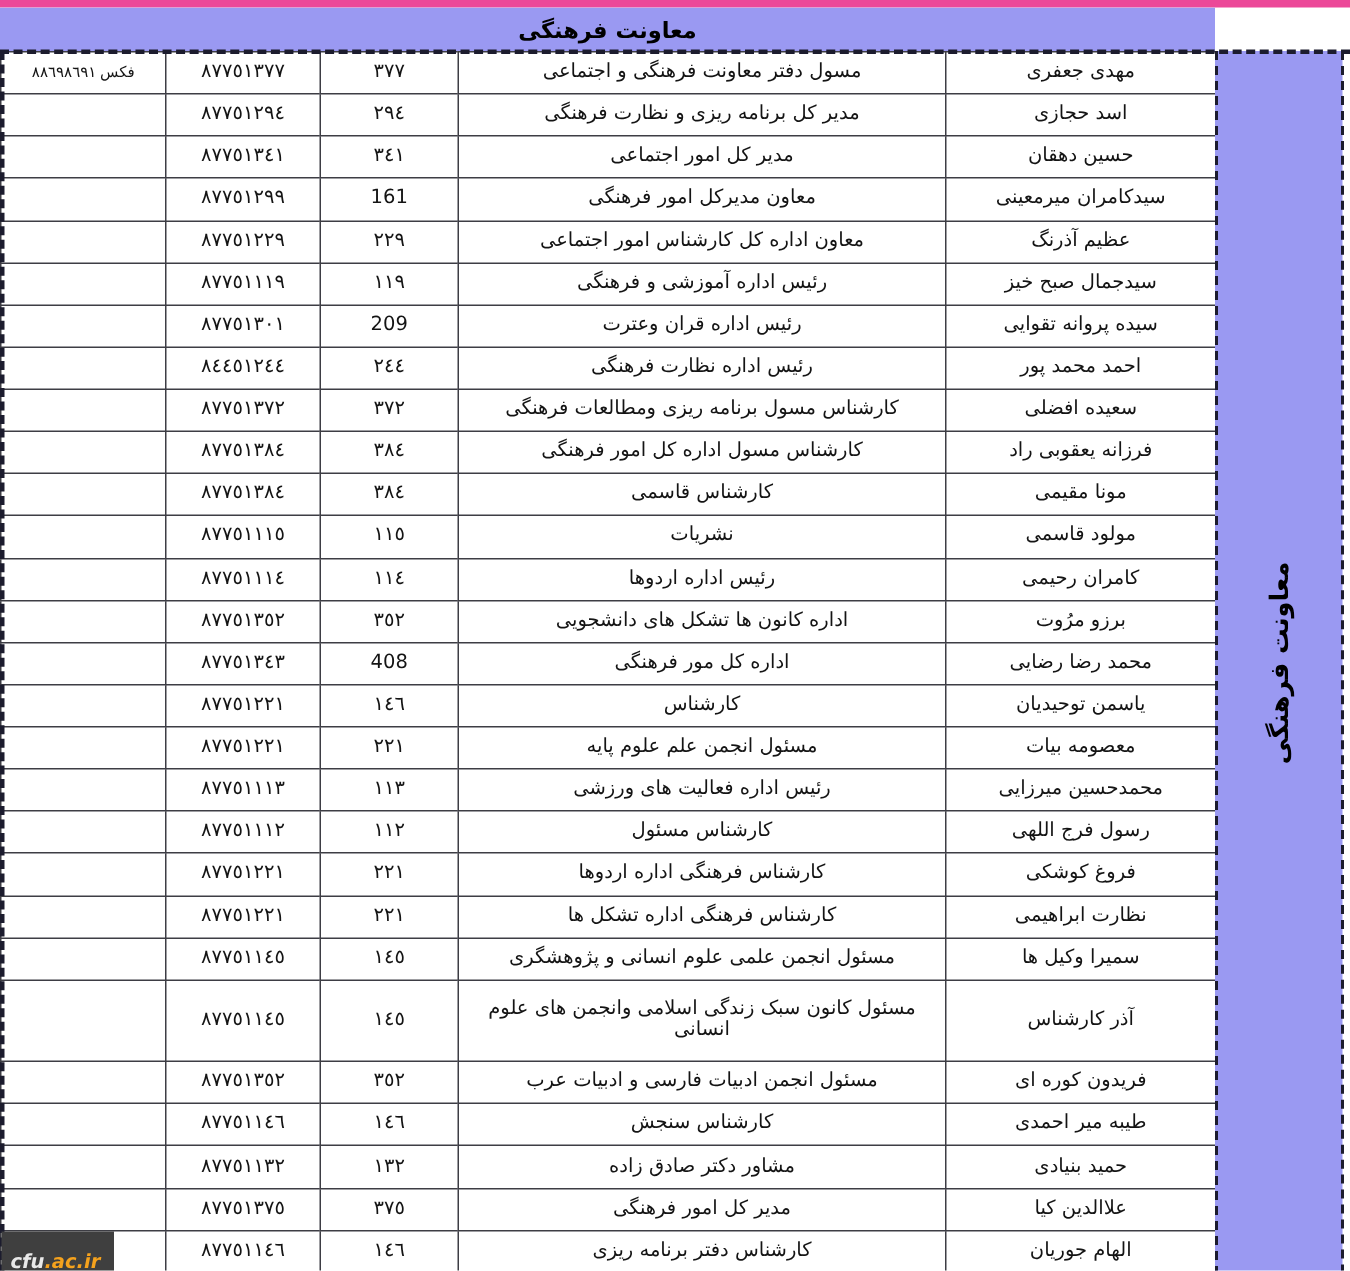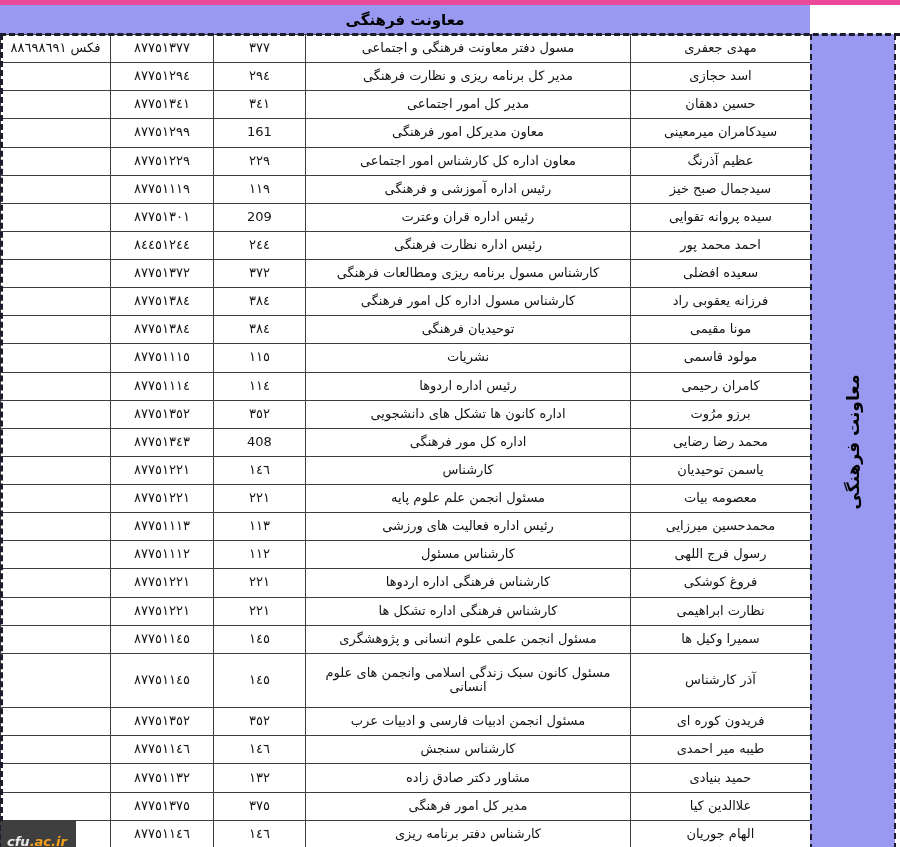--- a/index.html
+++ b/index.html
@@ -46,21 +46,21 @@
   table{
     border-collapse:collapse;table-layout:fixed;direction:rtl;
     width:810px;height:815px;
   }
   td{
     border:1px solid var(--grid);
     text-align:center;vertical-align:middle;
     font-size:13px;line-height:1.15;color:var(--ink);
     padding:0 4px;overflow:hidden;
   }
-  td[data-name="fax-cell"]{font-size:13px;}
+  td[data-name="fax-cell"]{font-size:10px;font-family:Liberation Serif, serif;}
   
   .watermark{
     position:absolute;left:1px;top:816px;height:40px;
     background:var(--wm-bg);
     display:flex;align-items:center;padding:0 9px 0 6px;
     direction:ltr;font-style:italic;font-weight:bold;font-size:13px;
   }
   .watermark .wm-prefix{color:#e9e9e9;}
   .watermark .wm-suffix{color:var(--wm-orange);}
 </style>
@@ -148,21 +148,21 @@
           </tr>
           <tr data-name="contact-row">
             <td data-name="name-cell" dir="rtl">فرزانه یعقوبی راد</td>
             <td data-name="title-cell" dir="rtl">کارشناس مسول اداره کل امور فرهنگی</td>
             <td data-name="extension-cell" dir="rtl">٣٨٤</td>
             <td data-name="phone-cell" dir="rtl">٨٧٧٥١٣٨٤</td>
             <td data-name="fax-cell" dir="rtl"></td>
           </tr>
           <tr data-name="contact-row">
             <td data-name="name-cell" dir="rtl">مونا مقیمی</td>
-            <td data-name="title-cell" dir="rtl">توحیدیان  فرهنگی</td>
+            <td data-name="title-cell" dir="rtl">کارشناس  قاسمی</td>
             <td data-name="extension-cell" dir="rtl">٣٨٤</td>
             <td data-name="phone-cell" dir="rtl">٨٧٧٥١٣٨٤</td>
             <td data-name="fax-cell" dir="rtl"></td>
           </tr>
           <tr data-name="contact-row">
             <td data-name="name-cell" dir="rtl">مولود  قاسمی</td>
             <td data-name="title-cell" dir="rtl">نشریات</td>
             <td data-name="extension-cell" dir="rtl">١١٥</td>
             <td data-name="phone-cell" dir="rtl">٨٧٧٥١١١٥</td>
             <td data-name="fax-cell" dir="rtl"></td>

